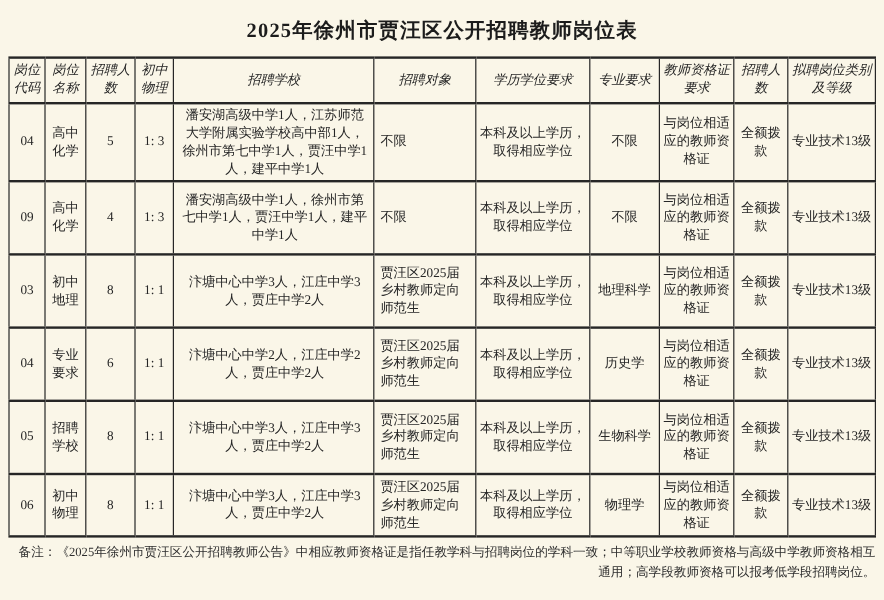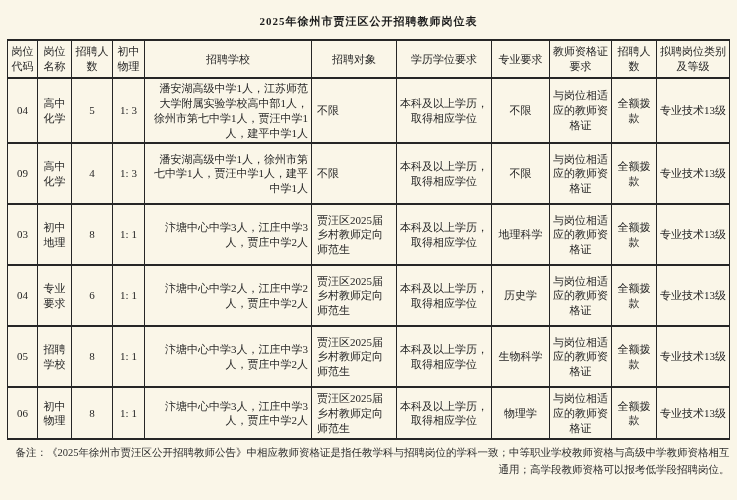--- a/index.html
+++ b/index.html
@@ -6,21 +6,21 @@
   body {
     width: 737px;
     height: 500px;
     background: #faf6e8;
     font-family: "Liberation Serif", "DejaVu Serif", serif;
     color: #262626;
     overflow: hidden;
   }
   .page-title {
     text-align: center;
-    font-size: 11px;
+    font-size: 17px;
     font-weight: bold;
     letter-spacing: 1px;
     margin: 14px 0 10px 0;
     color: #1c1c1c;
   }
   table.job-table {
     border-collapse: collapse;
     table-layout: fixed;
     margin: 0 auto;
     width: 722px;
@@ -32,24 +32,24 @@
     border-top: 2px solid #262626;
     border-bottom: 2px solid #262626;
     font-size: 11px;
     line-height: 1.35;
     text-align: center;
     vertical-align: middle;
     padding: 2px 3px;
     font-weight: normal;
     word-break: break-all;
   }
-  .job-table thead tr { height: 38px; }
+  .job-table thead tr { height: 38px; font-style: italic; }
   .job-table tbody tr { height: 61px; }
   .job-table tbody tr:last-child { height: 52px; }
-  .job-table td.col-schools { text-align: right; padding-left: 5px; }
+  .job-table td.col-schools { text-align: center; padding-left: 5px; }
   .job-table td.col-target { text-align: left; padding-left: 5px; }
   
   col.c-code       { width: 30px; }
   col.c-name       { width: 34px; }
   col.c-count      { width: 41px; }
   col.c-ratio      { width: 32px; }
   col.c-schools    { width: 167px; }
   col.c-target     { width: 85px; }
   col.c-education  { width: 95px; }
   col.c-major      { width: 58px; }

